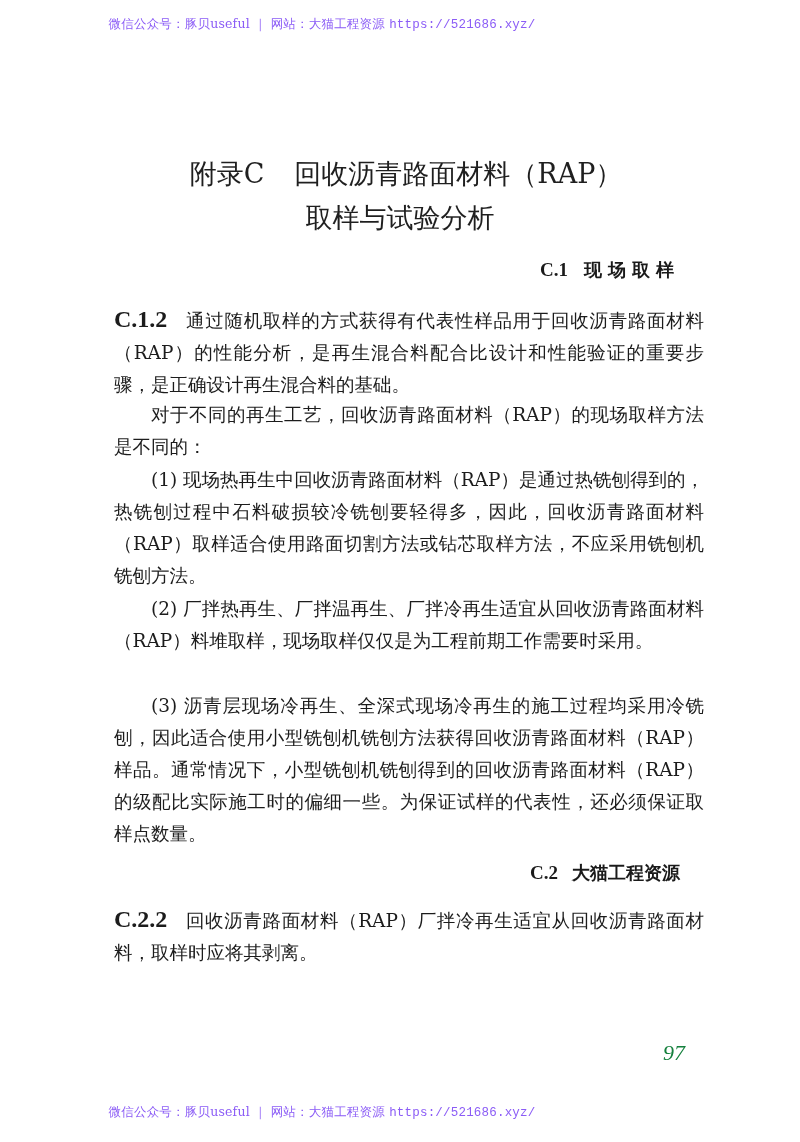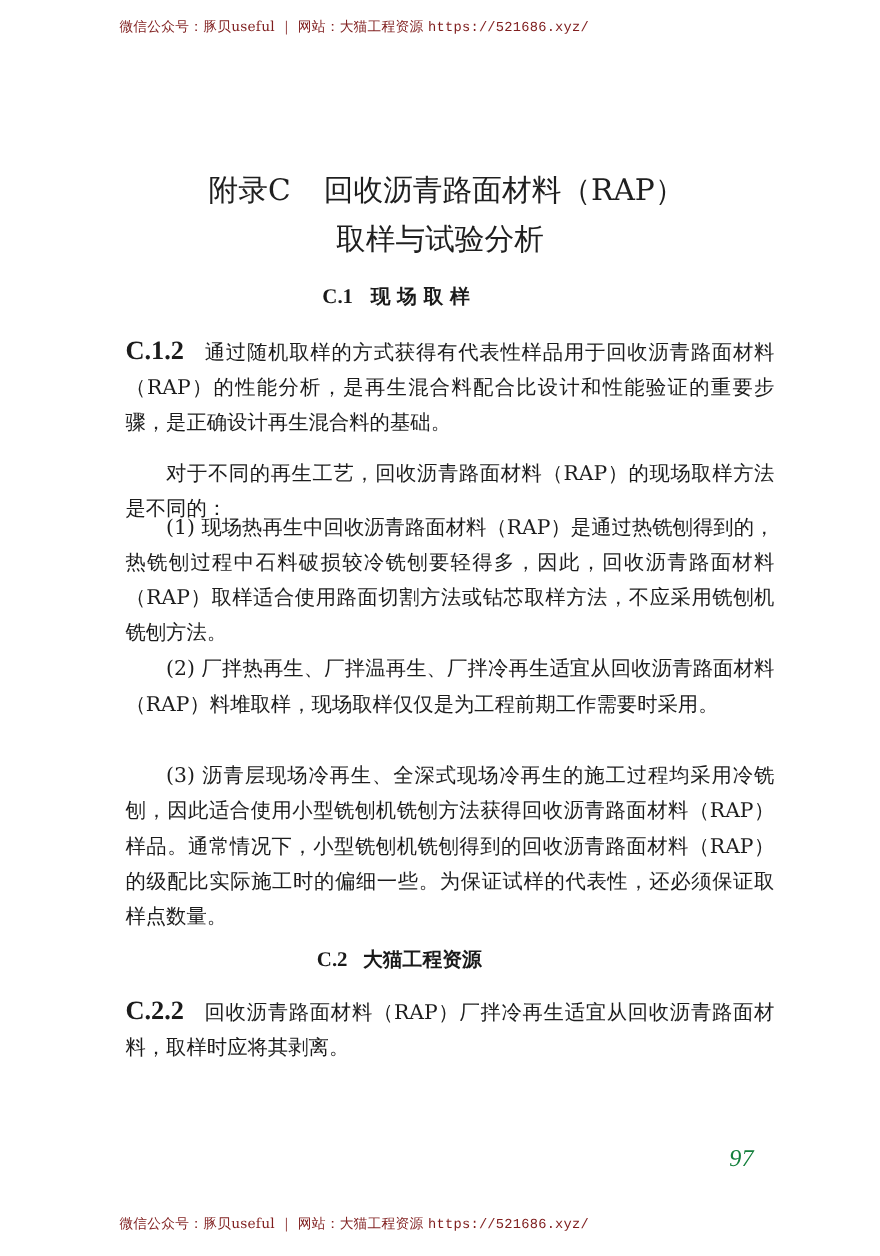--- a/index.html
+++ b/index.html
@@ -2,51 +2,51 @@
 <html><head>
 <meta charset="utf-8">
 <style>
   html, body { margin: 0; padding: 0; }
   body {
     width: 800px; height: 1142px; background: #ffffff; position: relative; overflow: hidden;
     font-family: "DejaVu Serif", "Liberation Serif", serif; color: #1a1a1a;
   }
   .watermark {
     position: absolute; left: 0; width: 644px; text-align: center;
-    font-size: 12.5px; color: #7f1d1d; letter-spacing: 0.2px;
+    font-size: 12.5px; color: #8b5cf6; letter-spacing: 0.2px;
     font-family: "DejaVu Serif", serif;
   }
   .watermark .url { font-family: "Liberation Mono", "DejaVu Sans Mono", monospace; }
   .wm-top { top: 16px; }
   .wm-bottom { top: 1104px; }
   .title {
     position: absolute; left: 0; width: 800px; text-align: center;
     font-size: 27px; line-height: 44px; color: #1f1f1f; font-weight: normal;
   }
   .title1 { top: 152px; padding-left: 6px; }
   .title2 { top: 196px; }
   .title .gap { display: inline-block; width: 30px; }
   .section-h {
-    position: absolute; left: 0; width: 680px; text-align: center;
+    position: absolute; left: 0; width: 680px; text-align: right;
     font-size: 18px; font-weight: bold; line-height: 30px;
-    font-family: "DejaVu Sans", sans-serif; color: #1a1a1a; margin-left: 23px;
+    font-family: "DejaVu Sans", sans-serif; color: #1a1a1a;
   }
   .section-h .num { font-family: "Liberation Serif", serif; font-size: 19px; margin-right: 14px; }
   .sec1 { top: 255px; letter-spacing: 6px; }
   .sec1 .num { letter-spacing: 0; margin-right: 16px; }
   .sec2 { top: 858px; }
   .para {
     position: absolute; left: 114px; width: 590px;
     font-size: 18.5px; line-height: 32px; text-align: justify; color: #1c1c1c;
     font-family: "DejaVu Serif", serif;
   }
   .para .clause-num { font-family: "Liberation Serif", serif; font-weight: bold; font-size: 24px; margin-right: 18px; }
   .para.indent { text-indent: 37px; }
   .p1 { top: 303px; }
-  .p2 { top: 399px; margin-top: 16px; }
+  .p2 { top: 399px; }
   .p3 { top: 464px; }
   .p4 { top: 593px; }
   .p5 { top: 690px; }
   .p6 { top: 903px; }
   .page-num {
     position: absolute; left: 663px; top: 1040px;
     font-family: "Liberation Serif", serif; font-style: italic; font-size: 22px; color: #15803d;
   }
 </style>
 </head>

